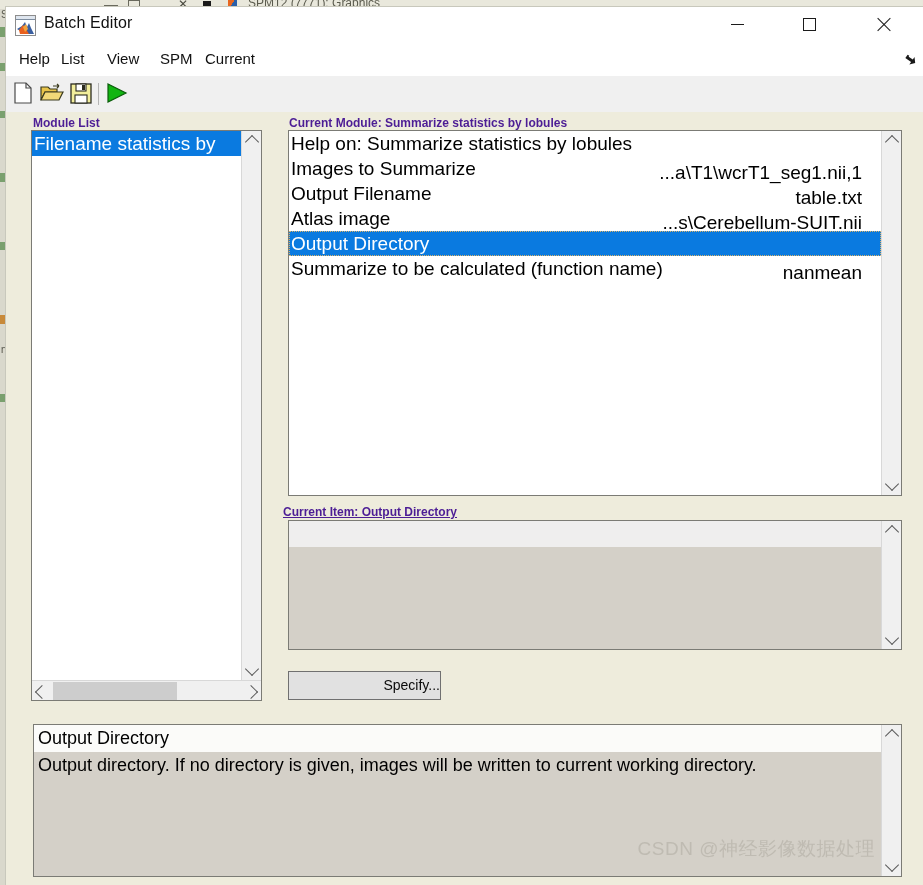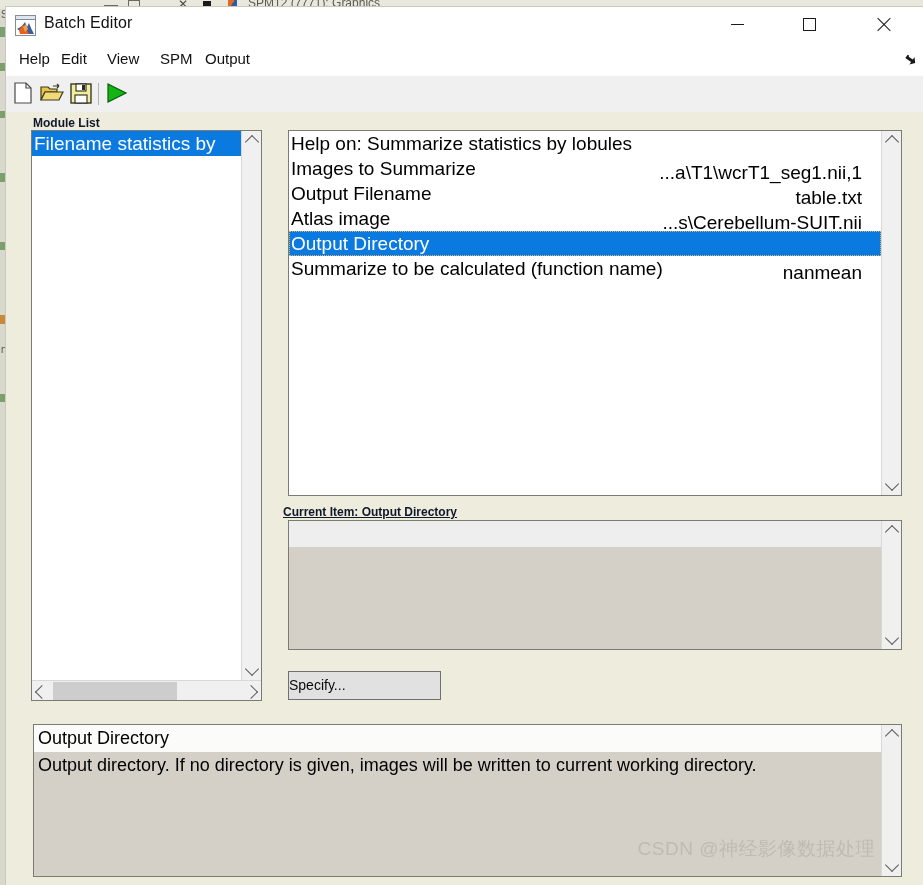--- a/index.html
+++ b/index.html
@@ -241,21 +241,21 @@
     left: 0; top: 105px;
     width: 918px; height: 774px;
     background: #eeecdc;
   }
 
   
   .section-label {
     position: absolute;
     font-size: 12px;
     font-weight: bold;
-    color: #0f172a;
+    color: #4c1d95;
     white-space: nowrap;
     font-family: "Liberation Sans", sans-serif;
   }
 
   
   .modlist-frame {
     position: absolute;
     left: 25px; top: 123px;
     width: 231px; height: 571px;
     background: #ffffff;
@@ -384,21 +384,21 @@
   
   .specify-btn {
     position: absolute;
     left: 282px; top: 664px;
     width: 153px; height: 29px;
     background: #e1e1e1;
     border: 1px solid #707070;
     box-sizing: border-box;
     font-size: 14px;
     color: #0b0b0b;
-    text-align: left;
+    text-align: right;
     line-height: 27px;
     cursor: default;
     font-family: "Liberation Sans", sans-serif;
   }
 
   
   .help-frame {
     position: absolute;
     left: 27px; top: 717px;
     width: 869px; height: 153px;
@@ -497,24 +497,24 @@
       <div class="wbtn wbtn-max">
         <div class="gl-max"></div>
       </div>
       <div class="wbtn wbtn-close">
         <div class="gl-close"></div>
       </div>
     </div>
 
     <div class="menubar">
       <div class="menu-item" style="left:13px;">Help</div>
-      <div class="menu-item" style="left:55px;">Edit</div>
+      <div class="menu-item" style="left:55px;">List</div>
       <div class="menu-item" style="left:101px;">View</div>
       <div class="menu-item" style="left:154px;">SPM</div>
-      <div class="menu-item" style="left:199px;">Output</div>
+      <div class="menu-item" style="left:199px;">Current</div>
       <div class="menu-resize">
         <svg width="14" height="14" viewBox="0 0 14 14">
           <path d="M2 3 L2 7 L9 7 L9 10 L13 5.5 L9 1 L9 4 L4 4 L4 3 Z" fill="#1a1a1a" transform="rotate(35 7 6)"></path>
         </svg>
       </div>
     </div>
 
     <div class="toolbar">
       <div class="tbtn tb-new">
         <svg width="26" height="26" viewBox="0 0 26 26">
@@ -565,20 +565,21 @@
         <div class="sb-arrow-h" style="left:0; top:0;">
           <div class="chev chev-left"></div>
         </div>
         <div class="sb-thumb-h" style="left:21px; top:1px; width:124px; height:18px;"></div>
         <div class="sb-arrow-h" style="right:0; top:0;">
           <div class="chev chev-right"></div>
         </div>
       </div>
     </div>
 
+    <div class="section-label" style="left:283px; top:109px;">Current Module: Summarize statistics by lobules</div>
 
     <div class="curmod-frame">
       <div class="curmod-inner">
         <div class="cm-row">
           <span>Help on: Summarize statistics by lobules</span>
           <span class="cm-val"></span>
         </div>
         <div class="cm-row">
           <span>Images to Summarize</span>
           <span class="cm-val">...a\T1\wcrT1_seg1.nii,1</span>

